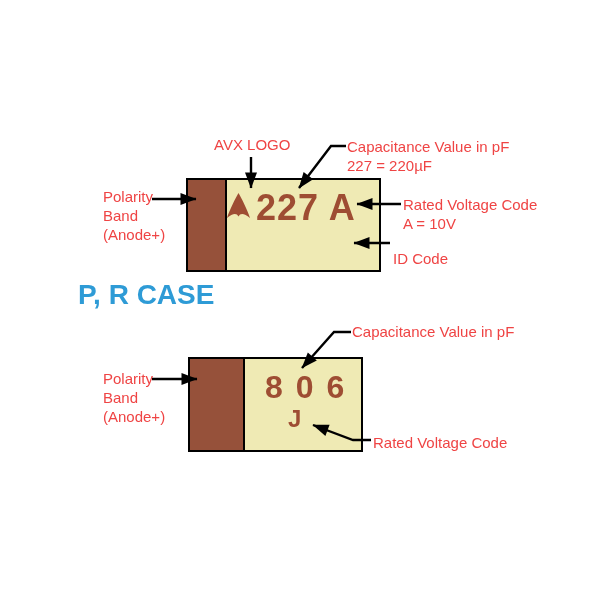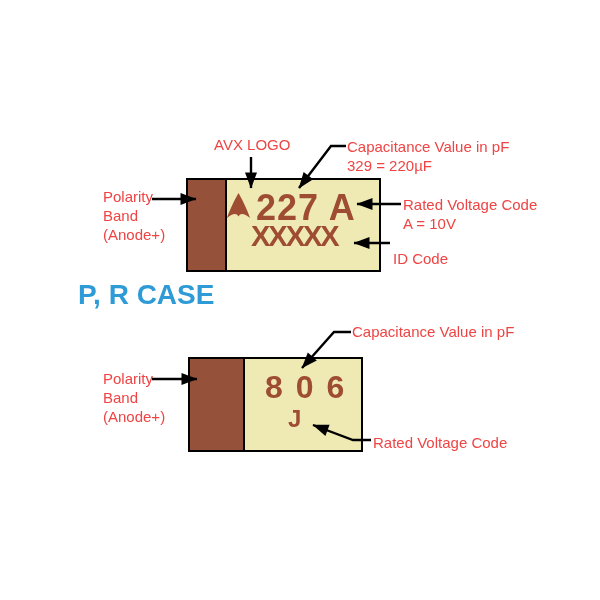--- a/index.html
+++ b/index.html
@@ -71,27 +71,26 @@
 
   <div class="cap cap-top">
     <div class="band"></div>
   </div>
 
   <svg class="avx-logo-svg" width="25" height="27" viewBox="0 0 25 27">
     <path d="M12.5,1 C9.5,6 3.5,18 1,26 C6.5,21.5 10.5,20.5 12.5,24.5 C14.5,20.5 18.5,21.5 24,26 C21.5,18 15.5,6 12.5,1 Z" style="fill: var(--marking);"></path>
   </svg>
 
   <div class="marking mark-227">227 A</div>
-  <div class="marking mark-xxxxx">XXXXX</div>
 
   <div class="label lbl-avx">AVX LOGO</div>
 
   <div class="label lbl-cap-top">
     <div>Capacitance Value in pF</div>
-    <div>329 = 220µF</div>
+    <div>227 = 220µF</div>
   </div>
 
   <div class="label lbl-pol-top">
     <div>Polarity</div>
     <div>Band</div>
     <div>(Anode+)</div>
   </div>
 
   <div class="label lbl-rated-top">
     <div>Rated Voltage Code</div>

